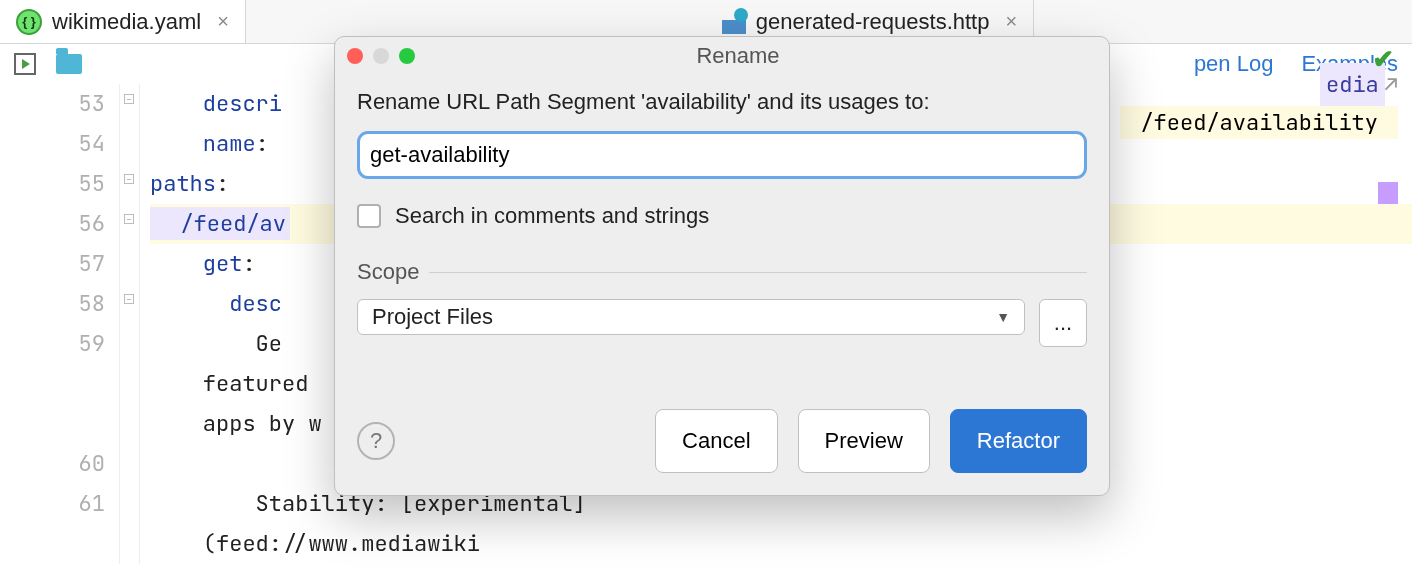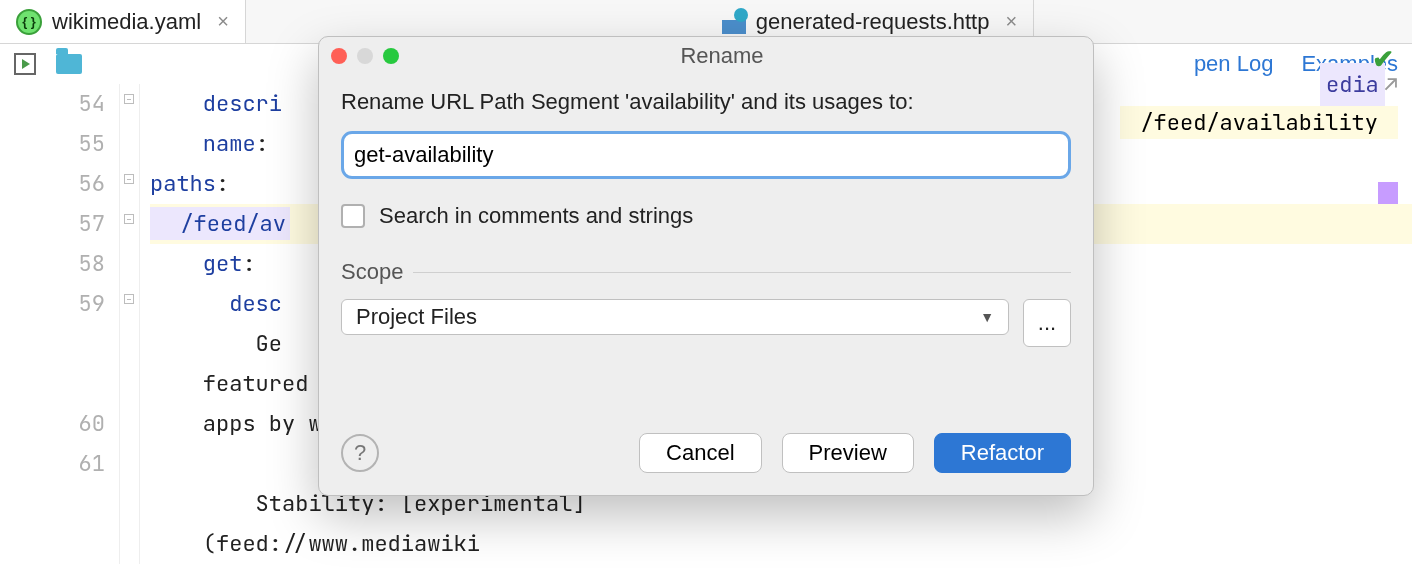--- a/index.html
+++ b/index.html
@@ -89,21 +89,21 @@
     position:absolute; top:70px; right:14px;
     font-family: "JetBrains Mono","Menlo","Consolas",monospace;
     font-size:22px;
     text-align:right;
   }
   .breadcrumb-right .bc1 { background:#ece7fd; color:#3c3c9e; padding:7px 6px; }
   .breadcrumb-right .bc2 { background:#fffbe0; display:inline-block; margin-top:7px; padding:2px 20px; }
   .purplebox { position:absolute; top:112px; right:0; width:20px; height:30px; background:#c79cff; }
   
   .overlay {
-    position:absolute; top:36px; left:318px;
+    position:absolute; top:36px; left:334px;
     width:776px; height:460px;
     background:#eeeeee;
     border:1px solid #bfbfbf;
     border-radius:10px;
     box-shadow:0 20px 50px rgba(0,0,0,0.25);
     display:flex; flex-direction:column;
   }
   .titlebar { height:38px; display:flex; align-items:center; padding:0 12px; }
   .dot { width:16px; height:16px; border-radius:50%; margin-right:10px; }
   .dot.red { background:#ff5f56; }
@@ -133,21 +133,21 @@
   }
   .dlg-footer {
     margin-top:auto; padding:18px 22px 22px 22px;
     display:flex; align-items:center; gap:20px;
   }
   .help-btn {
     width:38px; height:38px; border-radius:50%; border:2px solid #b3b3b3;
     display:flex; align-items:center; justify-content:center; color:#777; font-size:22px;
   }
   .btn {
-    height:40px; padding:0 26px; border-radius:8px; font-size:22px;
+    height:64px; padding:0 26px; border-radius:8px; font-size:22px;
     border:1px solid #c0c0c0; background:#fff; display:flex; align-items:center;
   }
   .btn.primary { background:#2d77d4; color:#fff; border-color:#2d77d4; }
   .dlg-footer .spacer { flex:1; }
 </style>
 </head>
 <body>
 
 <div class="tabbar">
   <div class="tab">
@@ -181,20 +181,21 @@
   <div><span class="bc2">/feed/availability</span></div>
   <div class="purplebox"></div>
 </div>
 
 <div style="position:absolute; top:44px; right:18px;">
   <span class="check-icon">✔</span>
 </div>
 
 <div class="editor">
   <div class="gutter">
+    <div class="ln">53</div>
     <div class="ln">54</div>
     <div class="ln">55</div>
     <div class="ln">56</div>
     <div class="ln">57</div>
     <div class="ln">58</div>
     <div class="ln">59</div>
     <div class="ln"></div>
     <div class="ln"></div>
     <div class="ln">60</div>
     <div class="ln">61</div>

